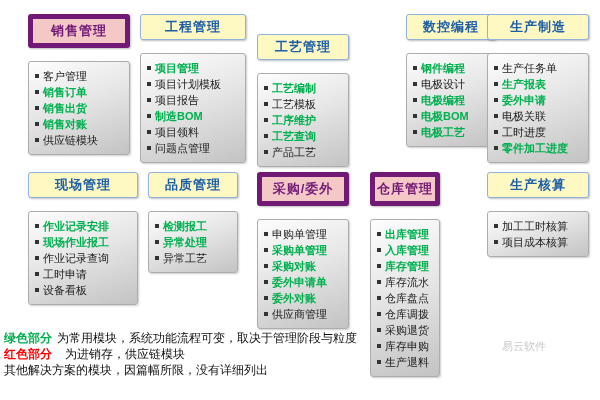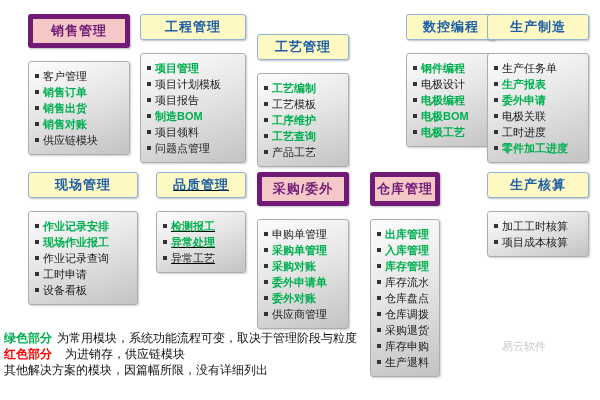--- a/index.html
+++ b/index.html
@@ -26,21 +26,21 @@
   .item{display:flex;align-items:center;height:16px;font-size:11px;color:#1a1a1a;white-space:nowrap;}
   .item .bullet{width:4px;height:4px;background:#333;margin:0 4px 0 0;flex:none;}
   .item.green .ilabel{color:#00b050;font-weight:bold;}
   
   .g0{left:28px;top:14px;width:102px;}
   .g1{left:140px;top:14px;width:106px;}
   .g2{left:257px;top:14px;width:92px;margin-top:20px;}
   .g3{left:370px;top:14px;width:90px;margin-left:36px;}
   .g4{left:487px;top:14px;width:102px;}
   .g5{left:28px;top:172px;width:110px;}
-  .g6{left:156px;top:172px;width:90px;text-decoration:underline;}
+  .g6{left:148px;top:172px;width:90px;}
   .g7{left:257px;top:172px;width:92px;}
   .g8{left:370px;top:172px;width:70px;border-radius:24px;}
   .g9{left:487px;top:172px;width:102px;}
   
   .legend{position:absolute;left:4px;top:330px;font-size:12px;color:#111;}
   .lline{height:16px;line-height:16px;}
   .hl-green{color:#00b050;font-weight:bold;margin-right:5px;}
   .hl-red{color:#ff0000;font-weight:bold;margin-right:13px;}
   .watermark{position:absolute;left:502px;top:339px;font-size:11px;color:#c9c9c9;}
 </style>

